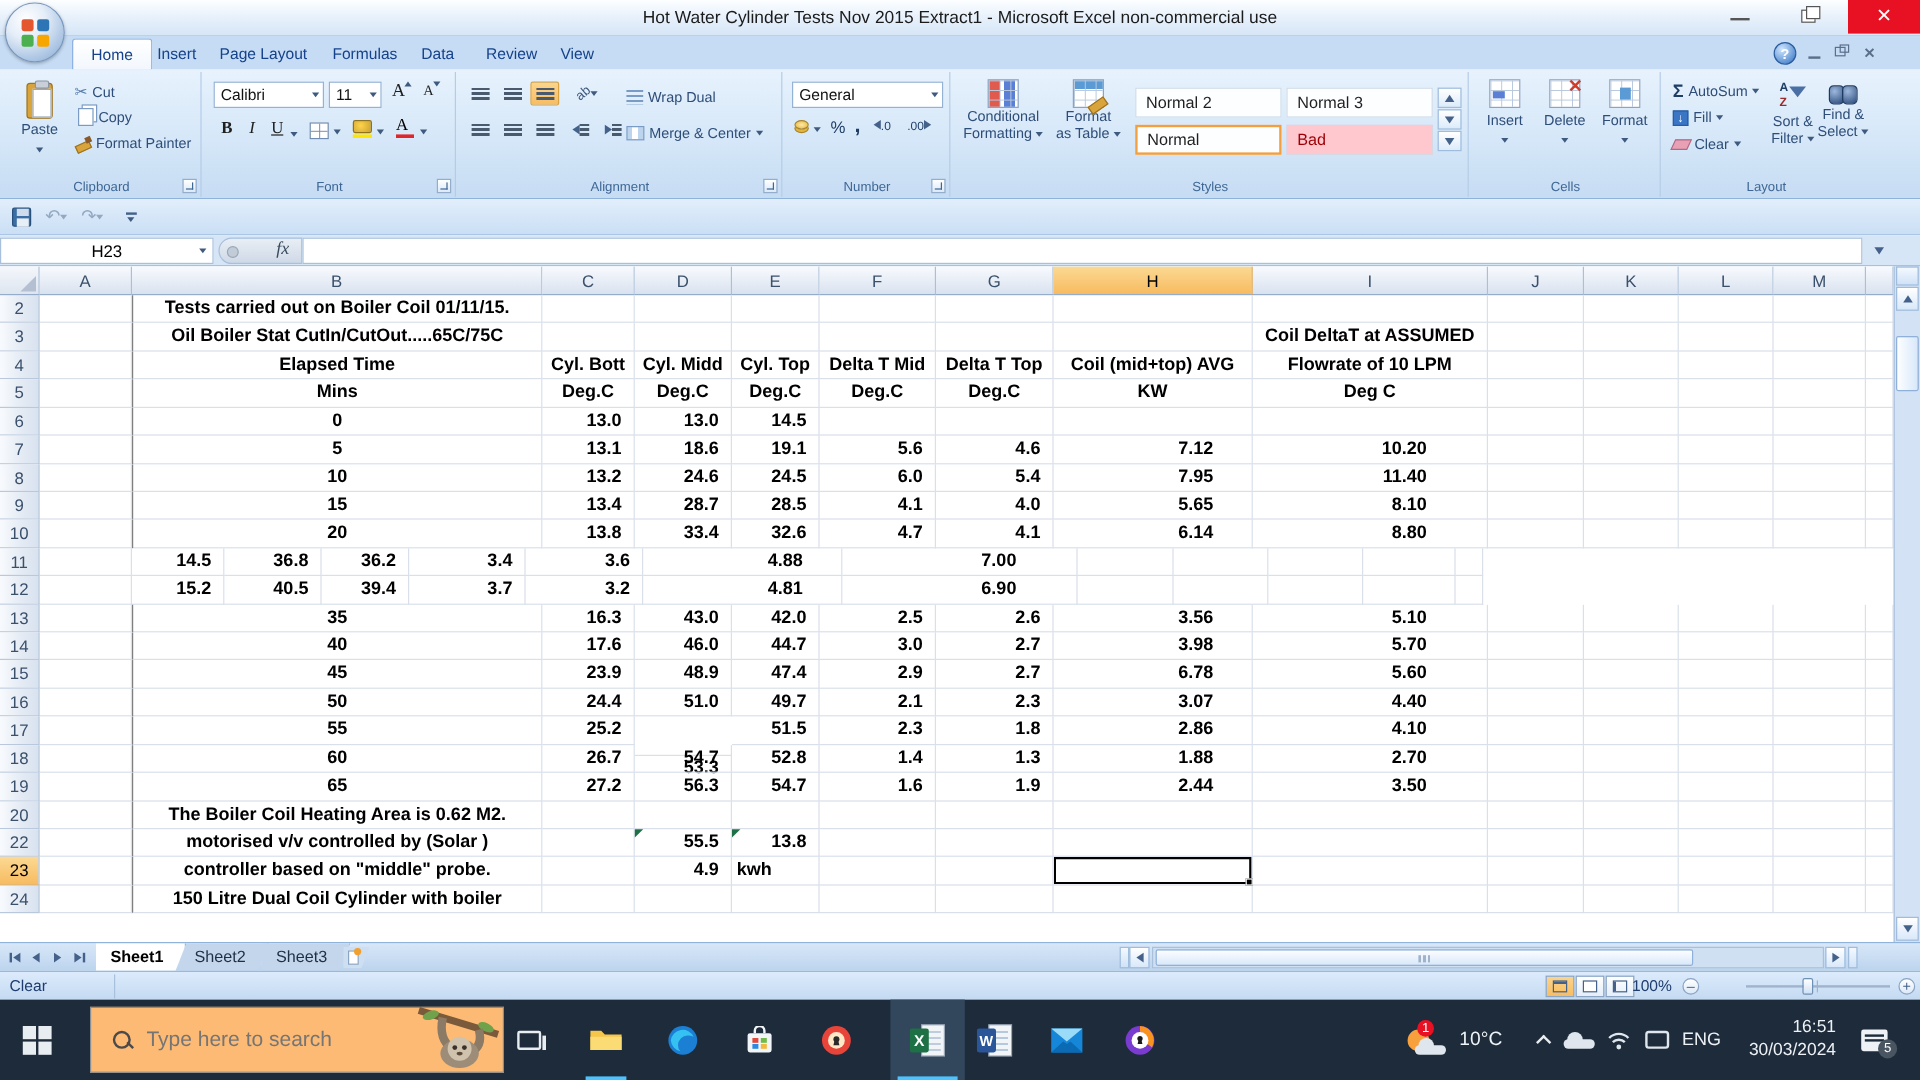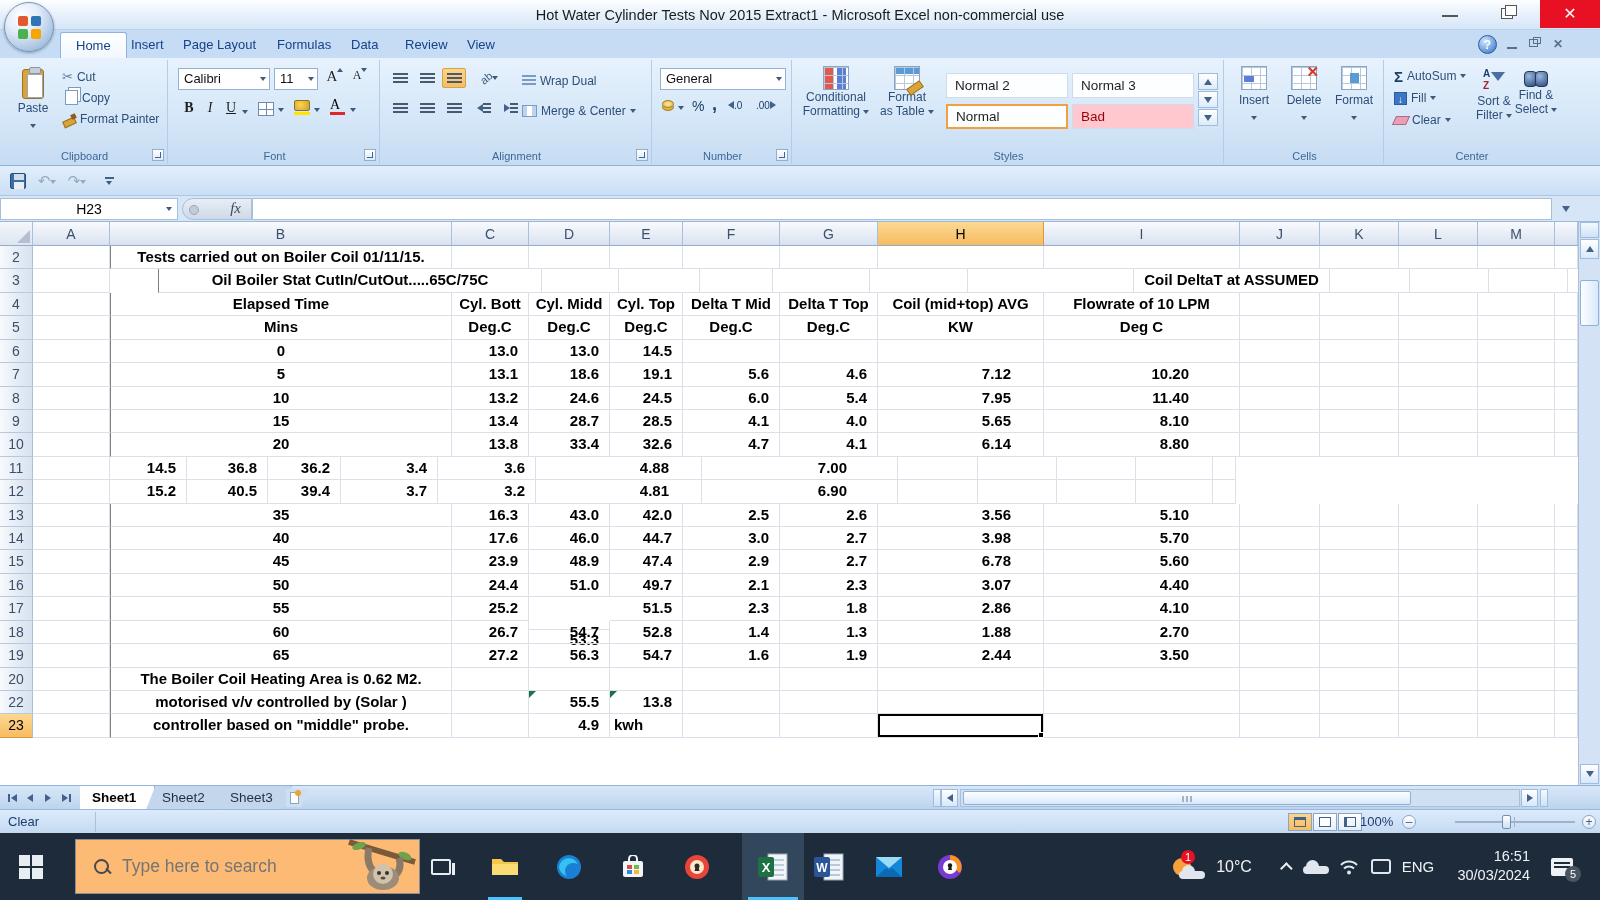--- a/index.html
+++ b/index.html
@@ -444,21 +444,21 @@
             <span class="funnel"></span>
           </div>
         <div class="blabel">Sort &amp;</div>
         <div class="blabel"><span>Filter</span> <span class="dd"></span></div>
       </div>
       <div style="position:absolute;left:128px;top:8px;width:44px;text-align:center">
         <div class="binoc" style="margin:0 auto"></div>
         <div class="blabel">Find &amp;</div>
         <div class="blabel"><span>Select</span> <span class="dd"></span></div>
       </div>
-      <div class="glabel">Center</div>
+      <div class="glabel">Layout</div>
     </div>
   </div>
 
   <div id="qat">
     <div class="floppy"></div>
     <div class="qbtn" style="left:36px"><span class="qarrow">↶</span><span class="dd" style="border-top-color:#93a9c2"></span></div>
     <div class="qbtn" style="left:66px"><span class="qarrow">↷</span><span class="dd" style="border-top-color:#93a9c2"></span></div>
     <div class="qbtn" style="left:98px">
         <div style="width:9px;height:2px;background:#44618a;margin:7px auto 2px"></div>
         <div class="dd" style="margin:0 auto;display:block"></div>
@@ -511,21 +511,21 @@
           <div class="cell colI ar padI" style="width: 196px;"></div>
           <div class="cell colJ" style="width: 80px;"></div>
           <div class="cell colK" style="width: 79px;"></div>
           <div class="cell colL" style="width: 79px;"></div>
           <div class="cell colM" style="width: 77px;"></div>
           <div class="cell" style="width: 23px;"></div>
         </div>
         <div class="grow">
           <div class="rh">3</div>
           <div class="cell colA ac" style="width: 77px;"></div>
-          <div class="cell colB ac" style="width: 384px; margin-left: 48px;">Oil Boiler Stat CutIn/CutOut.....65C/75C</div>
+          <div class="cell colB ac" style="width: 342px;">Oil Boiler Stat CutIn/CutOut.....65C/75C</div>
           <div class="cell colC ac" style="width: 77px;"></div>
           <div class="cell colD ac" style="width: 81px;"></div>
           <div class="cell colE ac" style="width: 73px;"></div>
           <div class="cell colF ac" style="width: 97px;"></div>
           <div class="cell colG ac" style="width: 98px;"></div>
           <div class="cell colH ac" style="width: 166px;"></div>
           <div class="cell colI ac" style="width: 196px;">Coil DeltaT at ASSUMED</div>
           <div class="cell colJ ac" style="width: 80px;"></div>
           <div class="cell colK ac" style="width: 79px;"></div>
           <div class="cell colL ac" style="width: 79px;"></div>
@@ -841,20 +841,37 @@
           <div class="cell colA" style="width: 77px;"></div>
           <div class="cell colB ac" style="width: 342px;">controller based on "middle" probe.</div>
           <div class="cell colC ar" style="width: 77px;"></div>
           <div class="cell colD ar" style="width: 81px;">4.9</div>
           <div class="cell colE al" style="width: 73px;">kwh</div>
           <div class="cell colF ar" style="width: 97px;"></div>
           <div class="cell colG ar" style="width: 98px;"></div>
           <div class="cell colH ar padH selcell" style="width: 166px;">
             <div class="fillh"></div>
           </div>
+          <div class="cell colI ar padI" style="width: 196px;"></div>
+          <div class="cell colJ" style="width: 80px;"></div>
+          <div class="cell colK" style="width: 79px;"></div>
+          <div class="cell colL" style="width: 79px;"></div>
+          <div class="cell colM" style="width: 77px;"></div>
+          <div class="cell" style="width: 23px;"></div>
+        </div>
+        <div class="grow">
+          <div class="rh">24</div>
+          <div class="cell colA" style="width: 77px;"></div>
+          <div class="cell colB ac" style="width: 342px;">150 Litre Dual Coil Cylinder with boiler</div>
+          <div class="cell colC ar" style="width: 77px;"></div>
+          <div class="cell colD ar" style="width: 81px;"></div>
+          <div class="cell colE ar" style="width: 73px;"></div>
+          <div class="cell colF ar" style="width: 97px;"></div>
+          <div class="cell colG ar" style="width: 98px;"></div>
+          <div class="cell colH ar padH" style="width: 166px;"></div>
           <div class="cell colI ar padI" style="width: 196px;"></div>
           <div class="cell colJ" style="width: 80px;"></div>
           <div class="cell colK" style="width: 79px;"></div>
           <div class="cell colL" style="width: 79px;"></div>
           <div class="cell colM" style="width: 77px;"></div>
           <div class="cell" style="width: 23px;"></div>
         </div>
       </div>
   </div>
 

